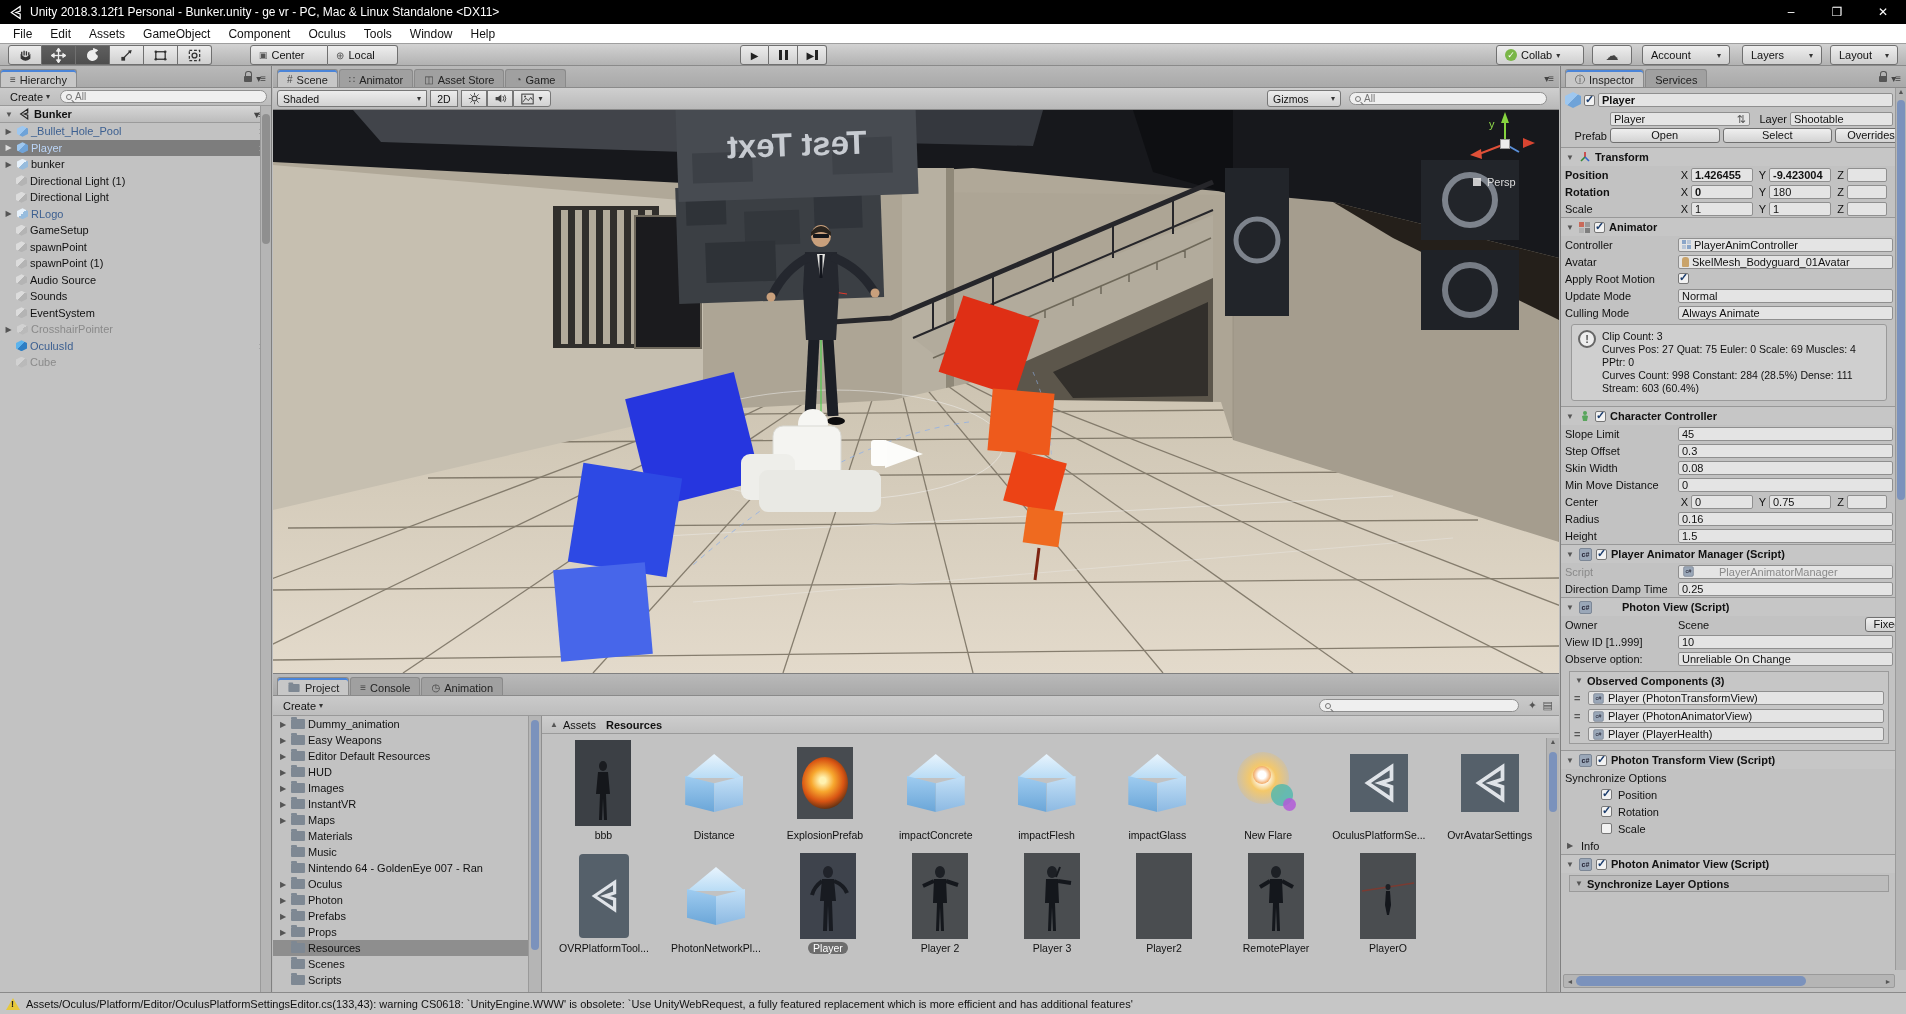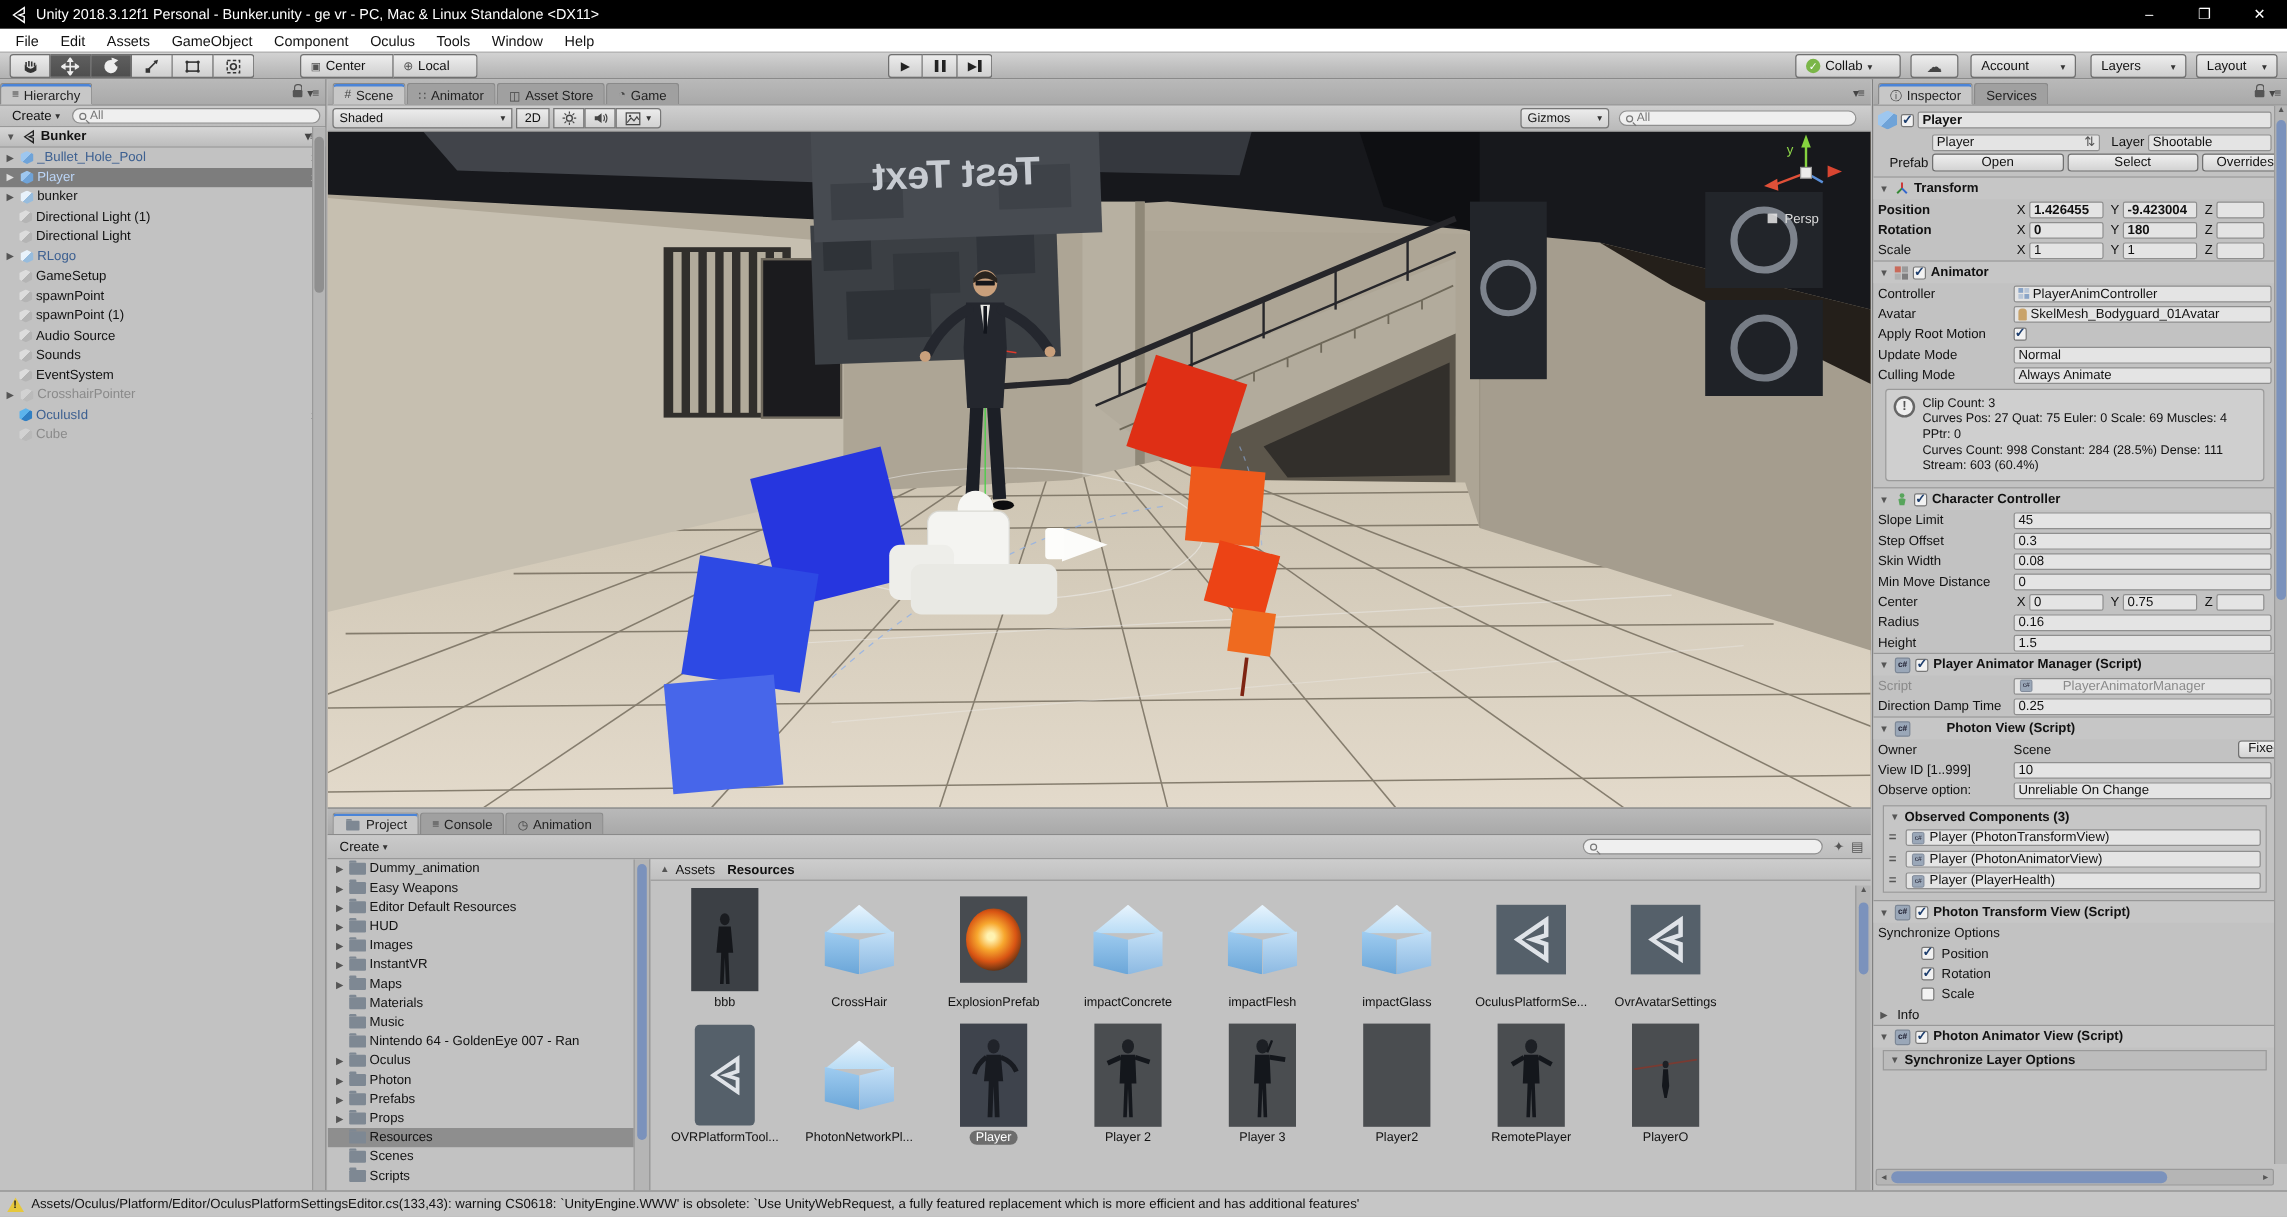--- a/index.html
+++ b/index.html
@@ -748,21 +748,21 @@
               <span class="alabel">bbb</span>
             </div>
             <div class="acell">
               <div class="thumbbox">
                   <div class="acube">
                     <div class="top"></div>
                     <div class="bodyl"></div>
                     <div class="bodyr"></div>
                   </div>
                 </div>
-              <span class="alabel">CrossHair</span>
+              <span class="alabel">Distance</span>
             </div>
             <div class="acell">
               <div class="thumbbox">
                   <div class="expl">
                     <i></i>
                   </div>
                 </div>
               <span class="alabel">ExplosionPrefab</span>
             </div>
             <div class="acell">
@@ -787,20 +787,31 @@
             </div>
             <div class="acell">
               <div class="thumbbox">
                   <div class="acube">
                     <div class="top"></div>
                     <div class="bodyl"></div>
                     <div class="bodyr"></div>
                   </div>
                 </div>
               <span class="alabel">impactGlass</span>
+            </div>
+            <div class="acell">
+              <div class="thumbbox">
+                  <div class="flare">
+                    <div class="big"></div>
+                    <div class="core"></div>
+                    <div class="teal"></div>
+                    <div class="purp"></div>
+                  </div>
+                </div>
+              <span class="alabel">New Flare</span>
             </div>
             <div class="acell">
               <div class="thumbbox">
                   <div class="uthumb">
                     <svg width="40" height="40" viewBox="0 0 32 32">
                       <path d="M26,3 L26,13 L17,16 L26,19 L26,29 L7,16 Z" fill="none" stroke="#dfe3e8" stroke-width="3"></path>
                     </svg>
                   </div>
                 </div>
               <span class="alabel">OculusPlatformSe...</span>
@@ -972,21 +983,21 @@
       <span class="axl">Y</span>
         <span class="fld axf" style="font-weight:bold;">-9.423004</span>
       <span class="axl">Z</span>
         <span class="fld axf clip"></span>
     </div>
     <div class="irow">
       <span class="ilbl" style="font-weight:bold;">Rotation</span>
       <span class="axl">X</span>
         <span class="fld axf" style="font-weight:bold;">0</span>
       <span class="axl">Y</span>
-        <span class="fld axf" style="font-weight:bold;">180</span>
+        <span class="fld axf" style="font-weight:normal;">180</span>
       <span class="axl">Z</span>
         <span class="fld axf clip"></span>
     </div>
     <div class="irow">
       <span class="ilbl">Scale</span>
       <span class="axl">X</span>
         <span class="fld axf">1</span>
       <span class="axl">Y</span>
         <span class="fld axf">1</span>
       <span class="axl">Z</span>

